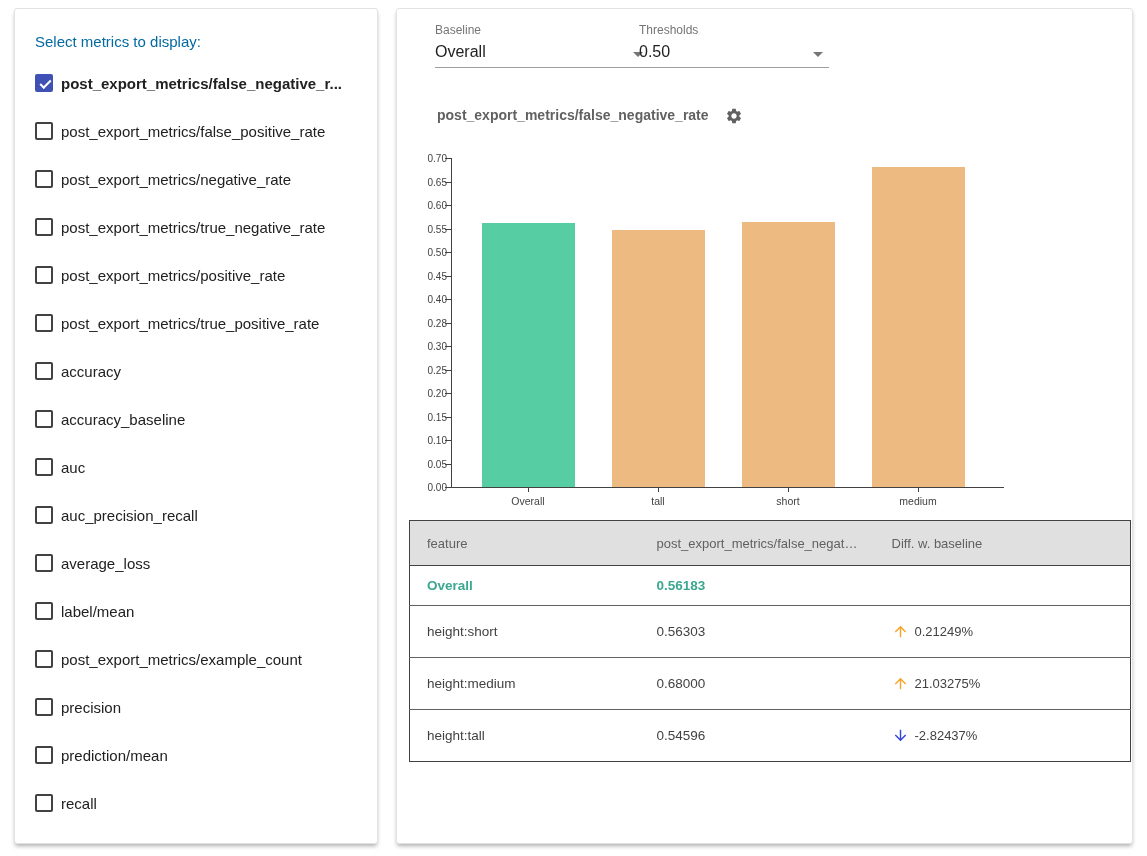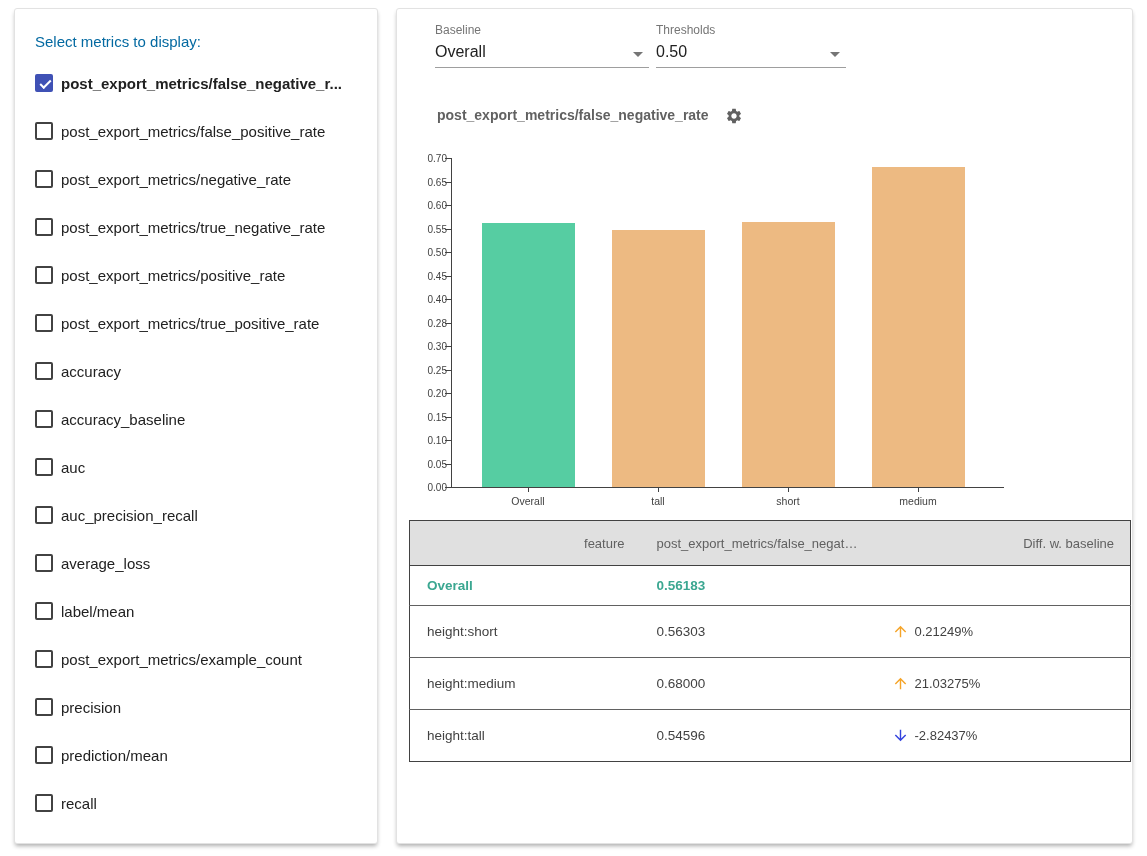--- a/index.html
+++ b/index.html
@@ -19,21 +19,21 @@
   .checkbox.checked { border-color:#3f51b5; background:#3f51b5; }
   .checkbox.checked::after { content:""; position:absolute; left:3px; top:4px; width:9px; height:4px;
               border-left:2px solid #fff; border-bottom:2px solid #fff; transform:rotate(-45deg); }
   .metric-label { margin-left:8px; font-size:15px; color:#212121; white-space:nowrap;
                   overflow:hidden; text-overflow:ellipsis; }
   .metric-label.bold { font-weight:700; }
 
   
   .select-control { position:absolute; height:46px; border-bottom:1px solid #9e9e9e; cursor:pointer; }
   #baseline-control   { left:38px;  top:13px; width:214px; }
-  #thresholds-control { left:259px; top:13px; width:190px; }
+  #thresholds-control { left:242px; top:13px; width:190px; }
   .select-label { font-size:12px; color:#757575; display:block; padding-top:1px; }
   .select-value { font-size:16px; color:#212121; display:block; margin-top:6px; }
   .dd-arrow { position:absolute; right:6px; bottom:10px; width:0; height:0;
               border-left:5px solid transparent; border-right:5px solid transparent;
               border-top:5px solid #757575; }
 
   
   .chart-title-row { position:absolute; left:40px; top:98px; display:flex; align-items:flex-start; }
   .chart-title { font-size:14px; font-weight:700; color:#616161; }
   .gear-btn { margin-left:16px; width:18px; height:18px; cursor:pointer; }
@@ -45,21 +45,21 @@
   .y-tick-label { position:absolute; width:30px; text-align:right; font-size:10px; color:#424242; }
   .x-tick-mark { position:absolute; width:1px; height:5px; background:#424242; }
   .x-tick-label { position:absolute; width:100px; text-align:center; font-size:10.5px; color:#424242; }
   .bar { position:absolute; }
 
   
   #metrics-table { position:absolute; left:12px; top:511px; width:721px;
                    border-collapse:collapse; table-layout:fixed;
                    border:1px solid #424242; }
   #metrics-table th { background:#e0e0e0; color:#616161; font-size:13px; font-weight:400;
-                      text-align:right; height:45px; padding:4px 16px; white-space:nowrap;
+                      text-align:left; height:45px; padding:4px 16px; white-space:nowrap;
                       overflow:hidden; text-overflow:ellipsis; border-bottom:1px solid #424242; }
   #metrics-table td { font-size:13.5px; color:#424242; padding:0 16px; white-space:nowrap; }
   #metrics-table tr.data-row td { border-top:1px solid #616161; }
   #metrics-table th:first-child, #metrics-table td:first-child { padding-left:17px; }
   tr.baseline-row td { height:40px; font-weight:700; }
   tr.data-row td { height:52px; }
   .diff-wrap { display:flex; align-items:center; }
   .diff-arrow { width:17px; height:17px; }
   .diff-text { margin-left:6px; font-size:13px; color:#424242; }
 </style>

